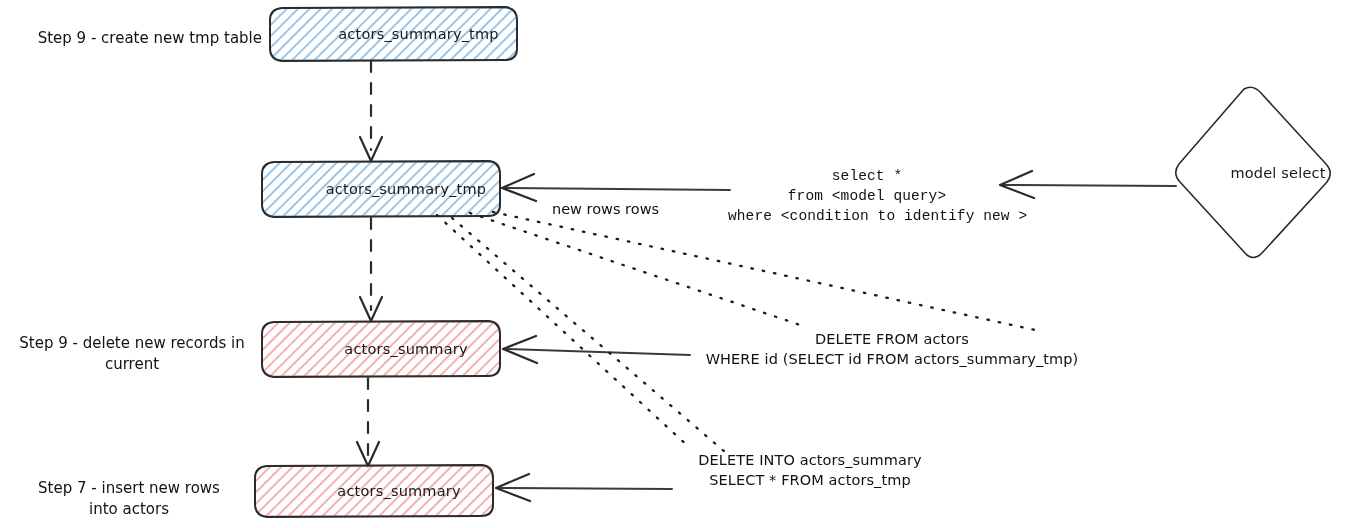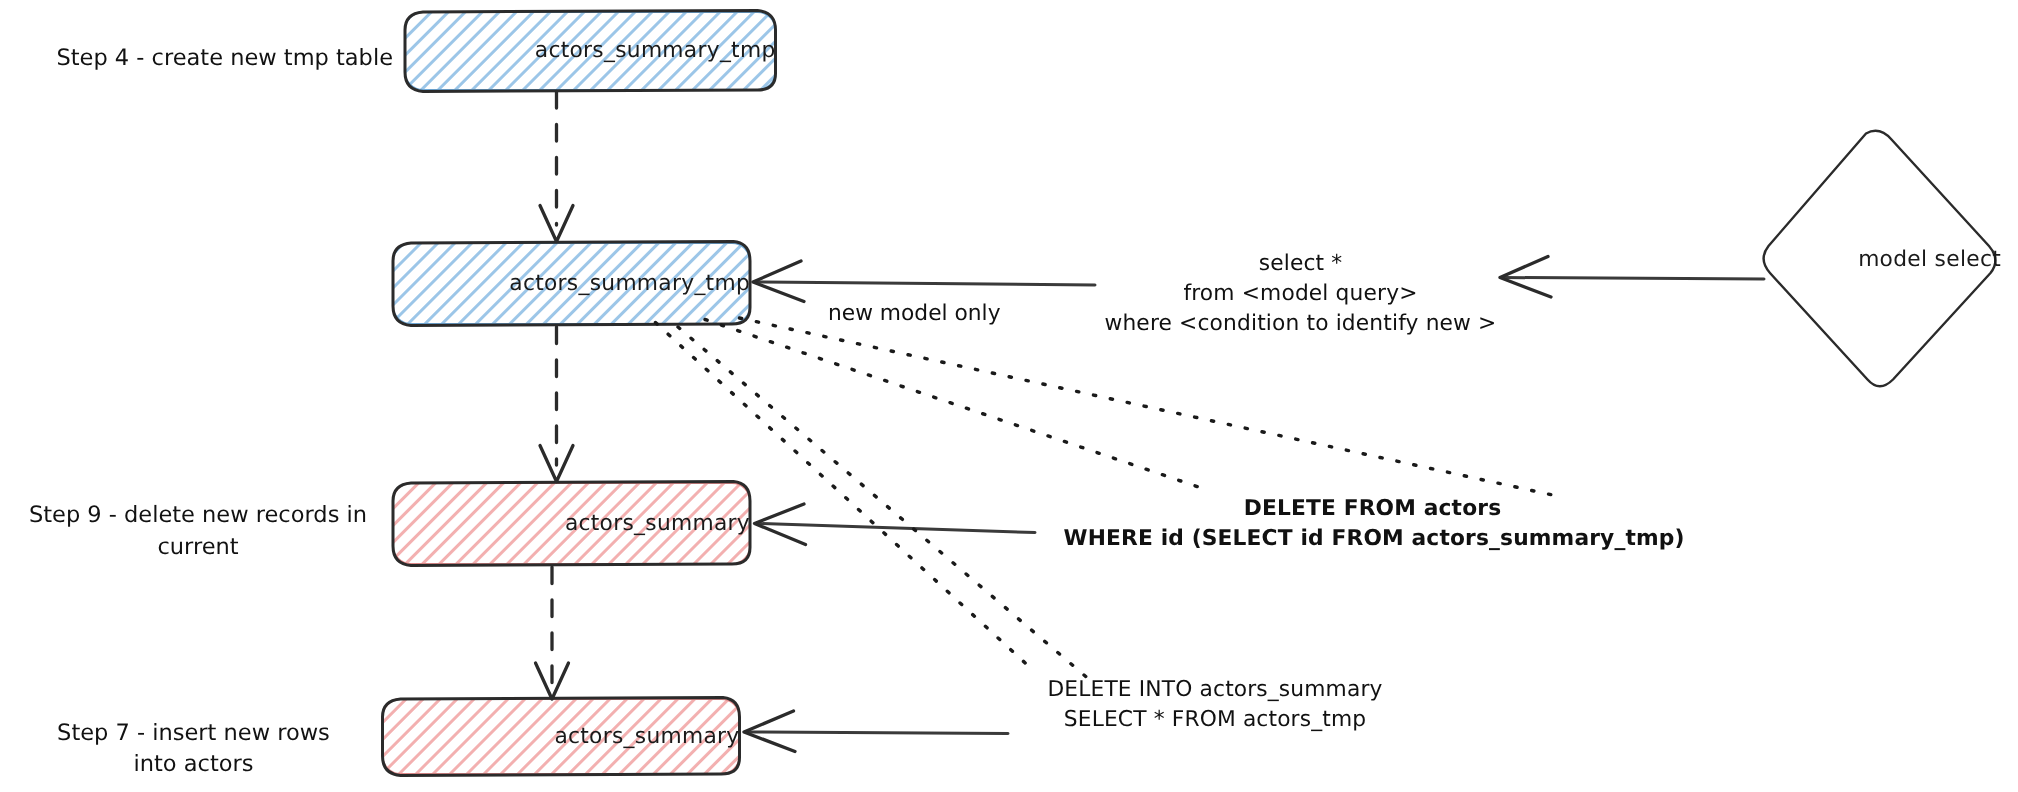--- a/index.html
+++ b/index.html
@@ -26,21 +26,22 @@
     top: 0;
     width: 1345px;
     height: 528px;
     pointer-events: none;
   }
   .node {
     position: absolute;
     box-sizing: border-box;
     display: flex;
     align-items: center;
-    justify-content: flex-end;
+    justify-content: center;
+    margin-left: 25px;
   }
   .node-label {
     position: relative;
     z-index: 3;
     font-family: "DejaVu Sans", sans-serif;
     font-size: 14.5px;
     color: #1a1a1a;
     letter-spacing: 0.2px;
     white-space: nowrap;
   }
@@ -165,34 +166,34 @@
   </div>
 
   <div class="node" style="left:255px; top:466px; width:238px; height:50px;">
     <span class="node-label">actors_summary</span>
   </div>
 
   <div class="node" style="left:1172px; top:84px; width:162px; height:178px;">
     <span class="node-label">model select</span>
   </div>
 
-  <div class="txt step-label right" style="left:18px; top:28px; width:244px;">Step 4 - create new tmp table</div>
+  <div class="txt step-label right" style="left:18px; top:28px; width:244px;">Step 9 - create new tmp table</div>
 
 
   <div class="txt step-label center" style="left:12px; top:333px; width:240px;">Step 9 - delete new records in
 current</div>
 
   <div class="txt step-label center" style="left:18px; top:478px; width:222px;">Step 7 - insert new rows
 into actors</div>
 
-  <div class="txt" style="left:552px; top:200px;">new model only</div>
+  <div class="txt" style="left:552px; top:200px;">new rows rows</div>
 
-  <div class="txt code-label center" style="left:728px; top:166px; width:278px;">select *
+  <div class="txt code-label center" style="left:728px; top:166px; width:278px;font-family:Liberation Mono, monospace;">select *
 from &lt;model query&gt;
 where &lt;condition to identify new &gt;</div>
 
-  <div class="txt code-label center" style="left:709px; top:329px; width:412px;font-weight:bold;">DELETE FROM actors
+  <div class="txt code-label center" style="left:686px; top:329px; width:412px;">DELETE FROM actors
 WHERE id (SELECT id FROM actors_summary_tmp)</div>
 
   <div class="txt code-label center" style="left:678px; top:450px; width:264px;">DELETE INTO actors_summary
 SELECT * FROM actors_tmp</div>
 
 </div>
 
 </body></html>

